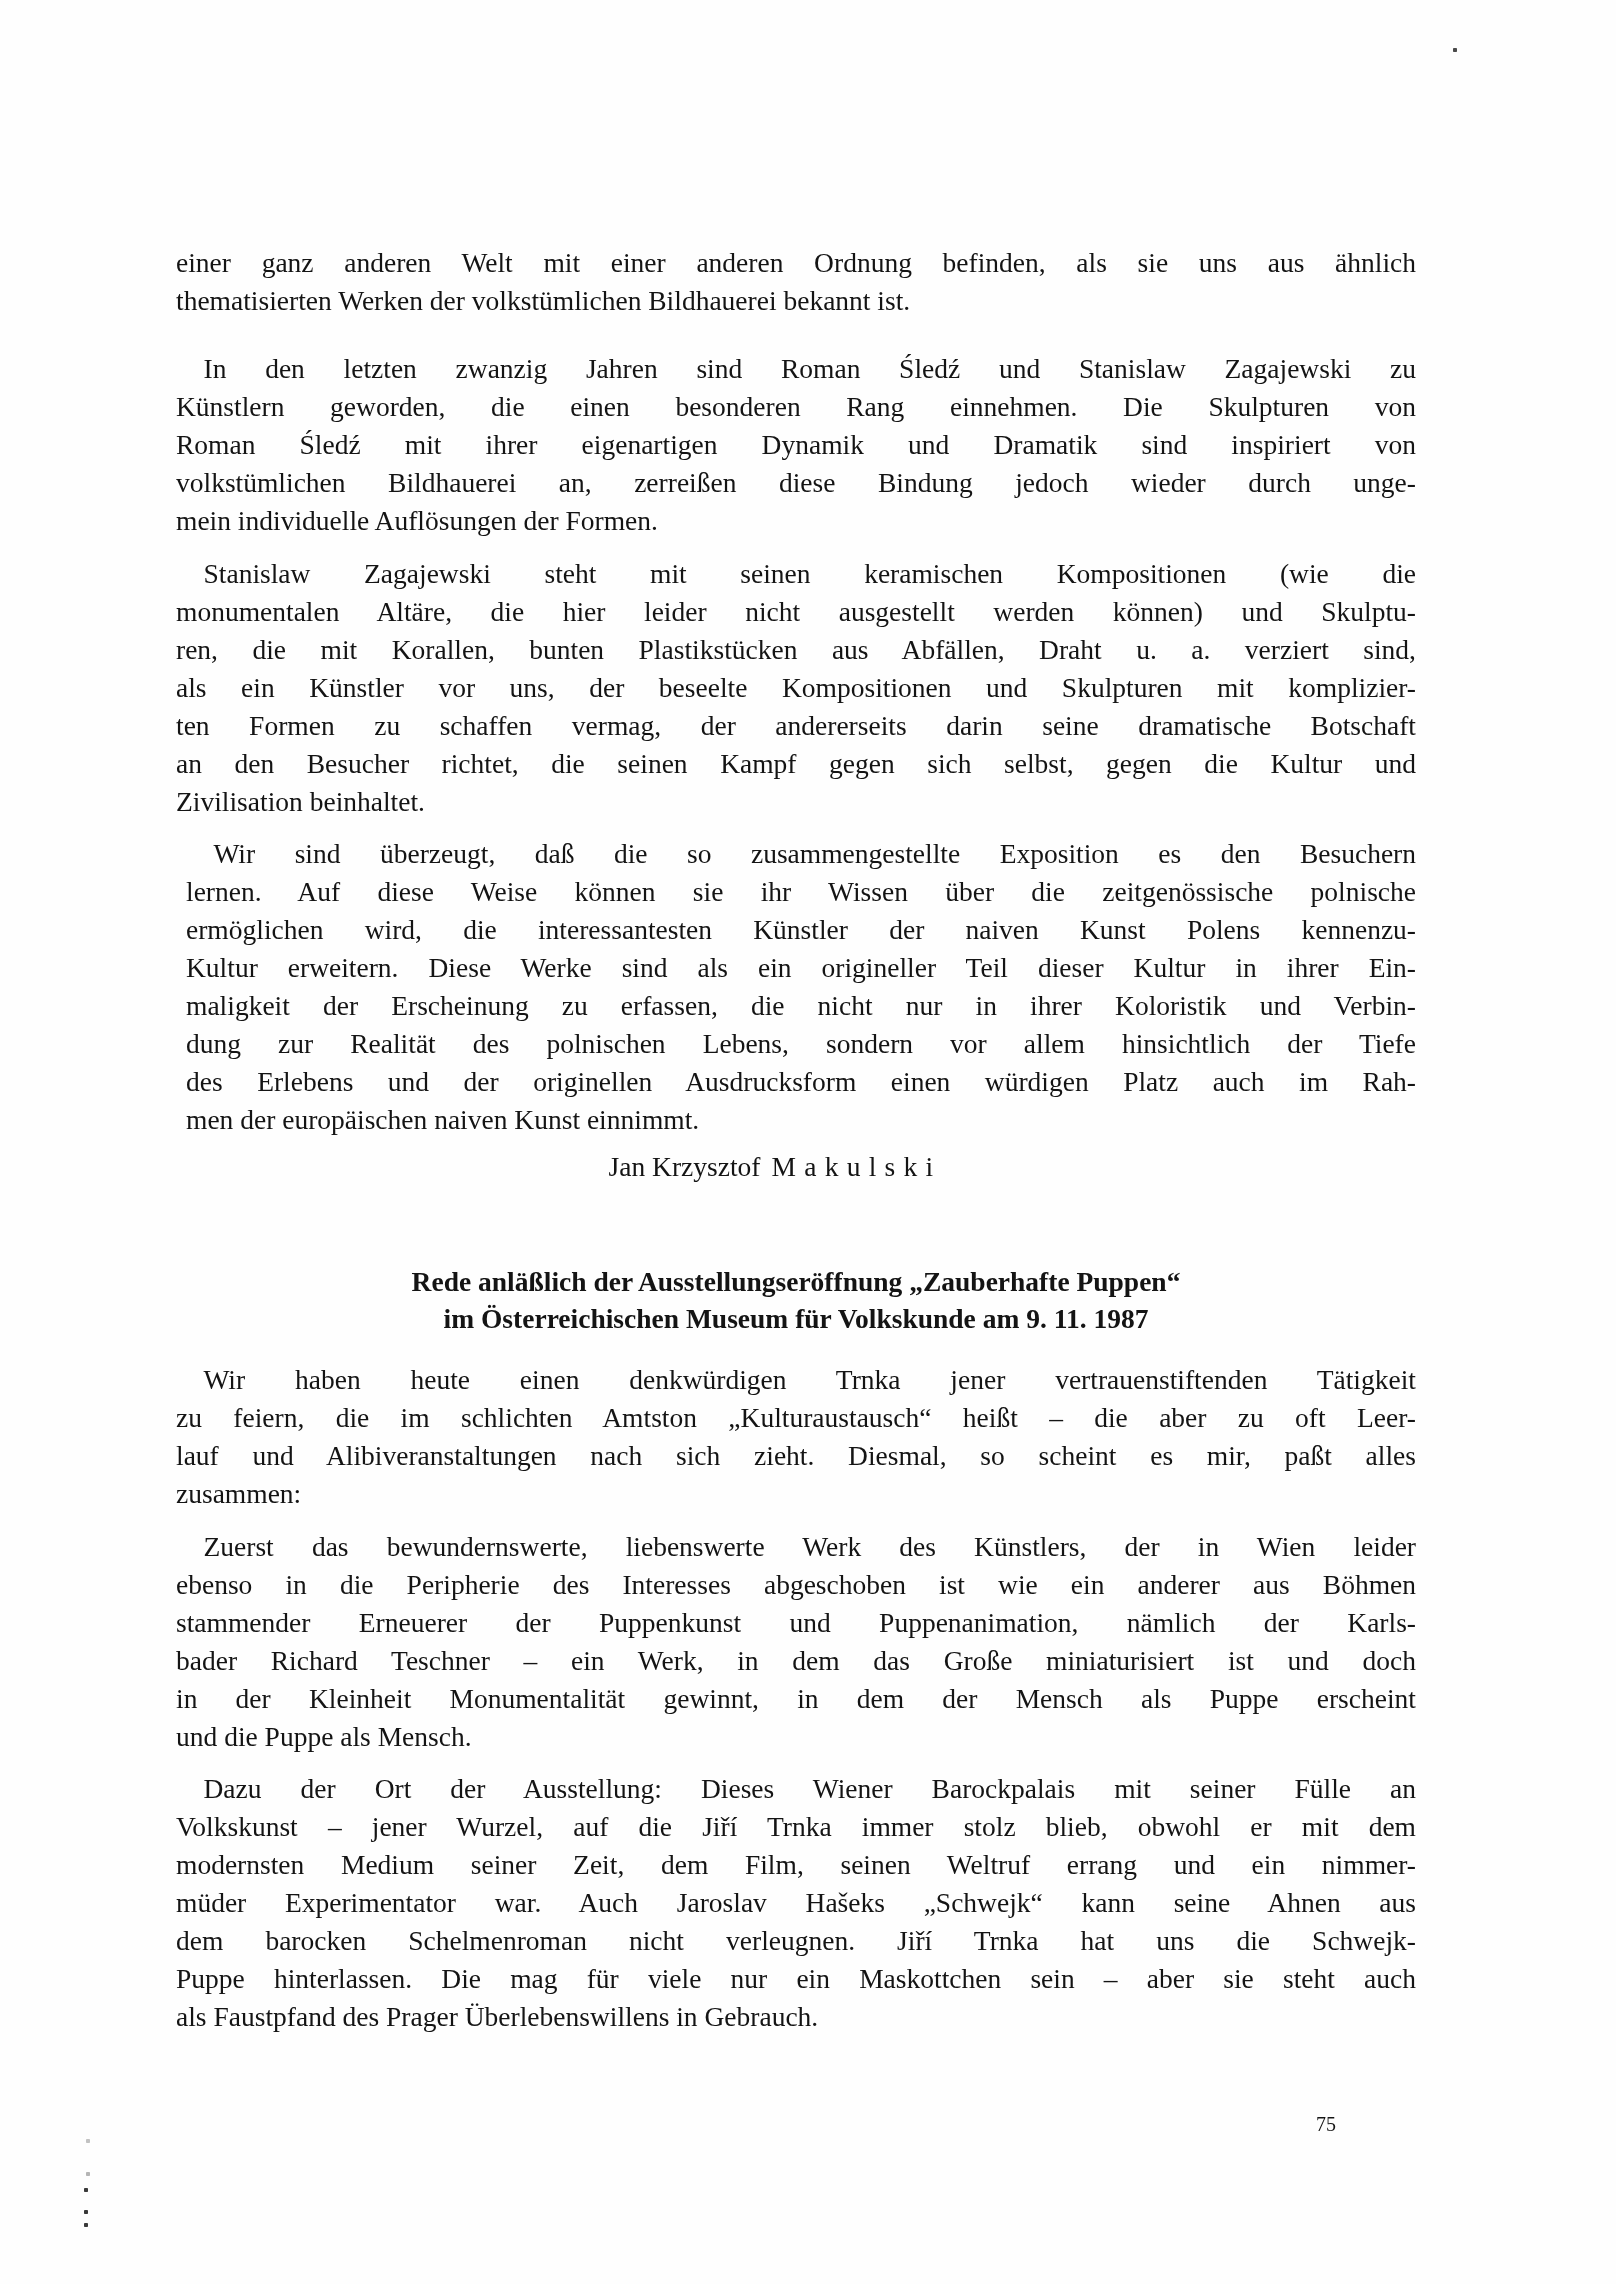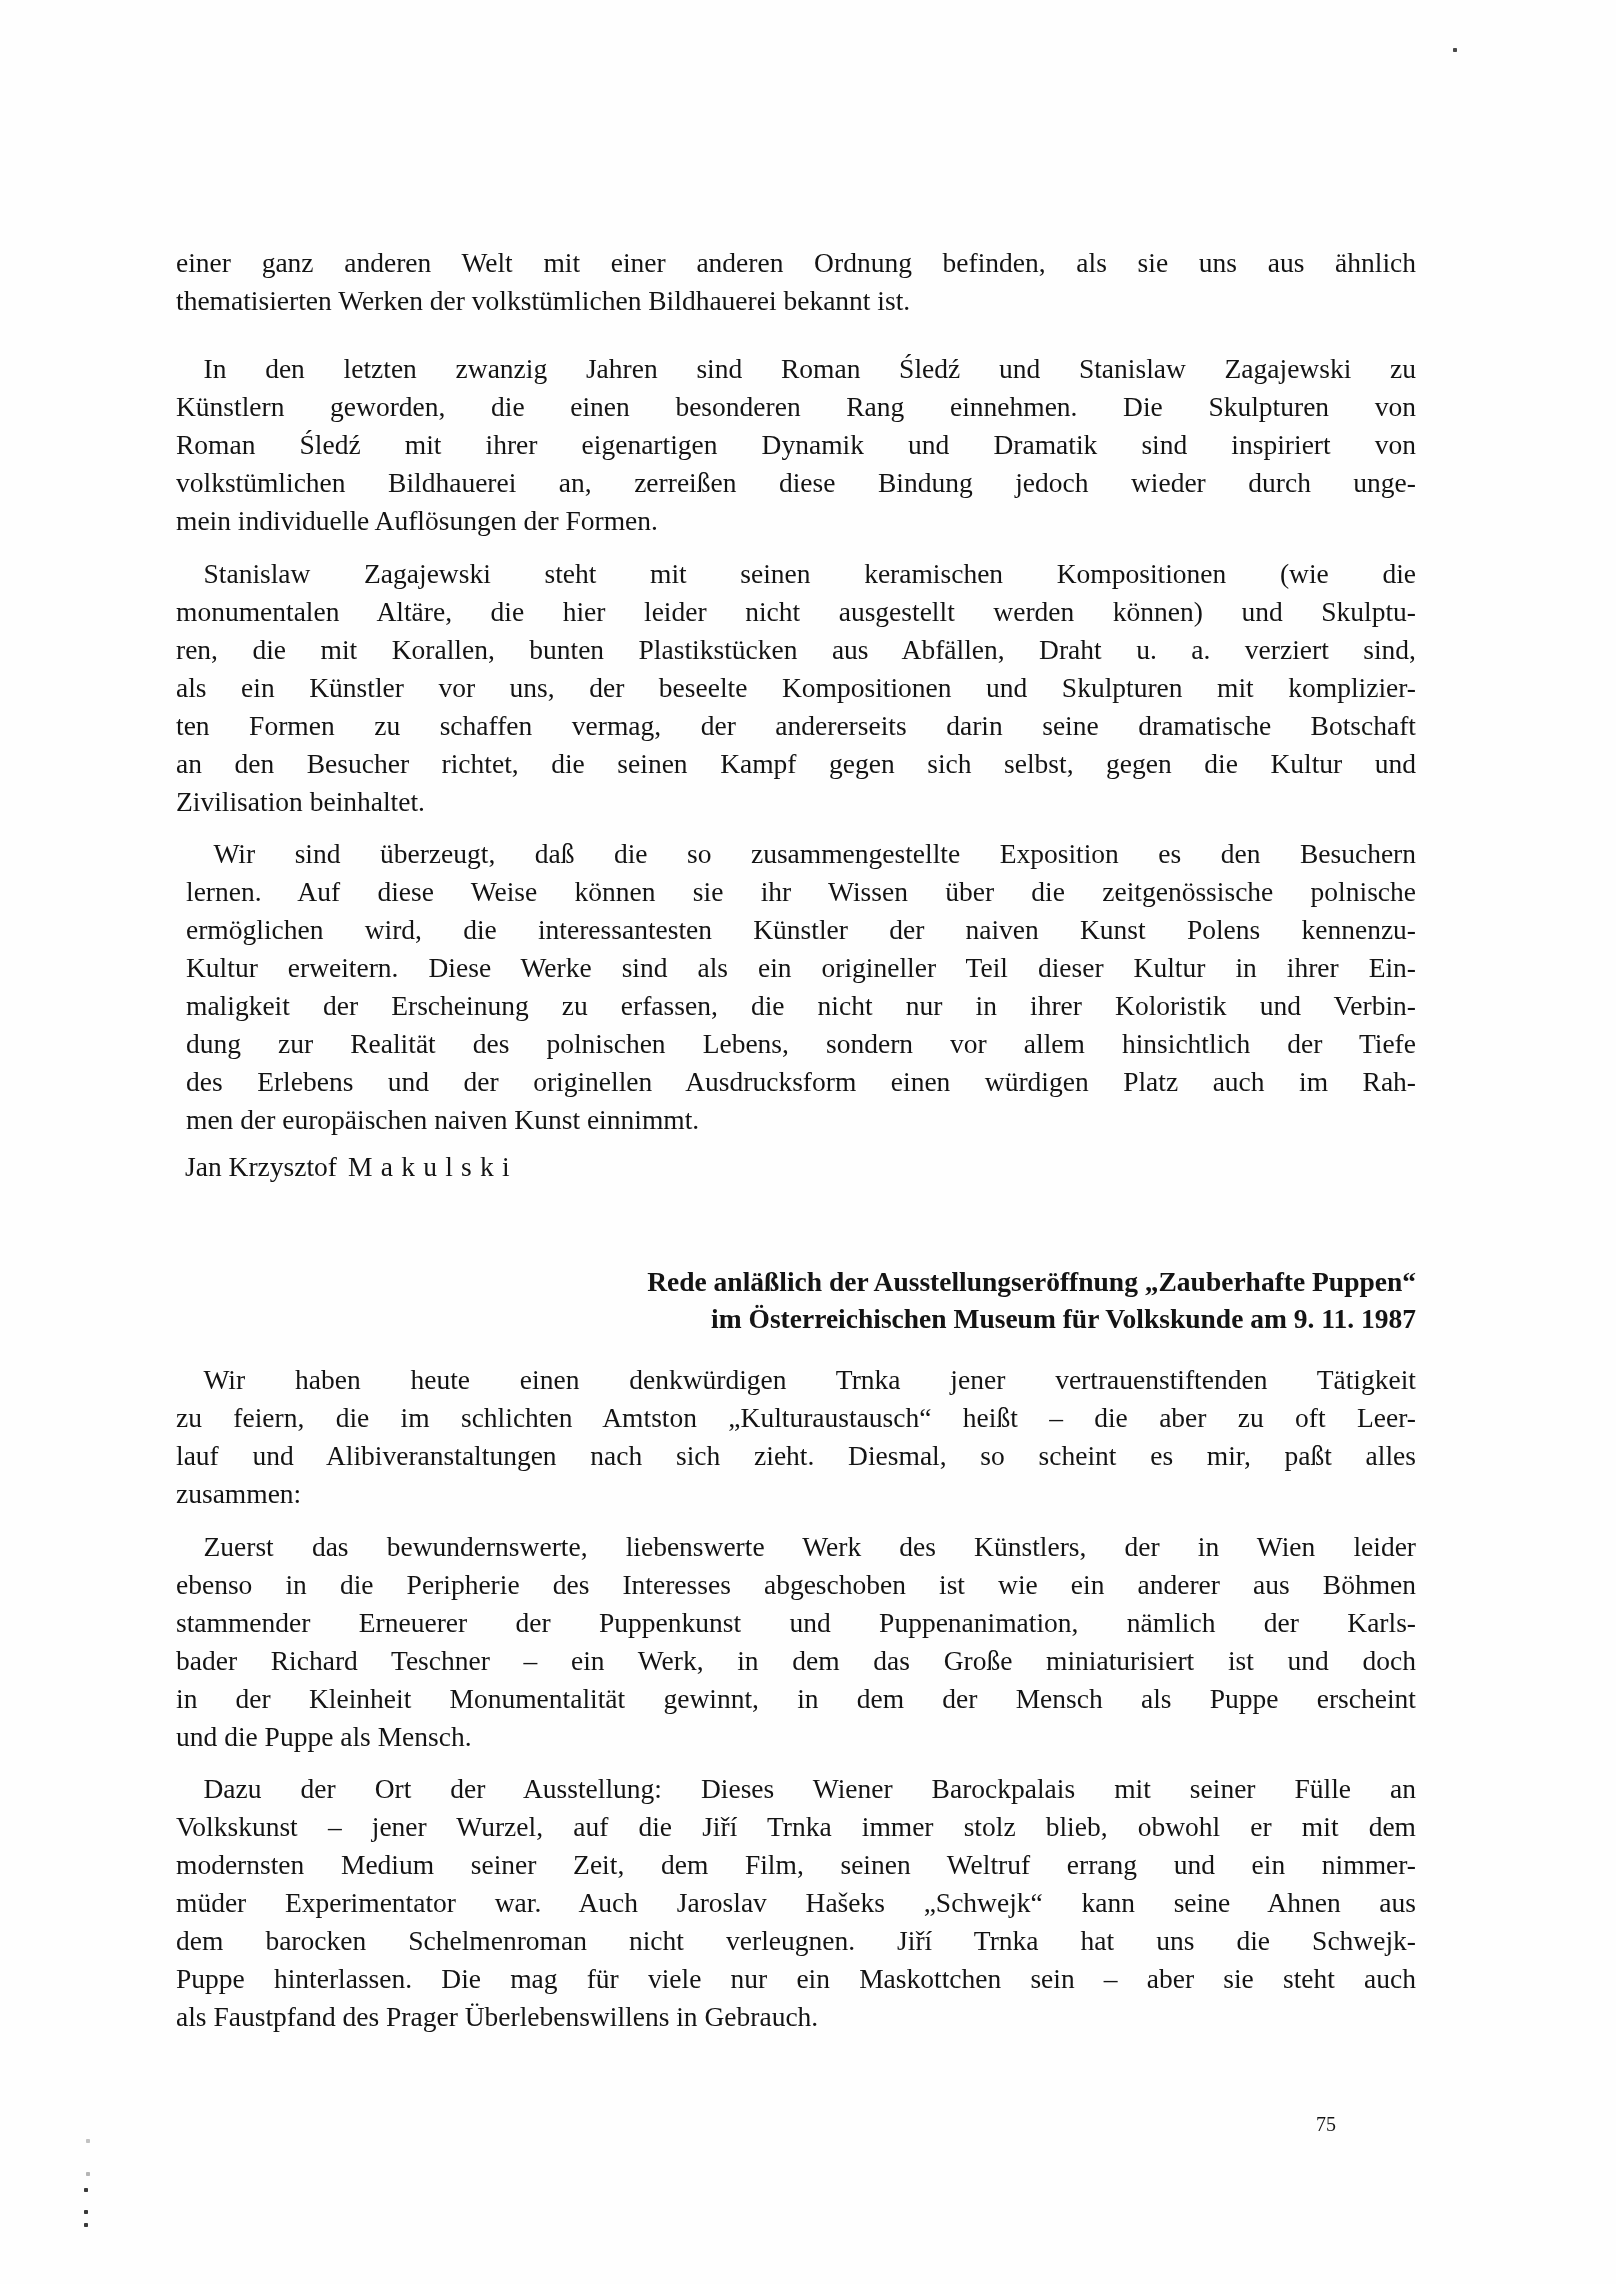--- a/index.html
+++ b/index.html
@@ -39,31 +39,31 @@
     text-indent: 0;
   }
   .para .line:last-child {
     text-align-last: left;
   }
   .para.gap-after-large { margin-bottom: 30px; }
   .para.gap-after-small { margin-bottom: 6.5px; margin-left: 10px; }
   .signature {
     font-size: 27.5px;
     line-height: 38px;
-    text-align: left;
+    text-align: center;
     padding-right: 42px;
     margin: 9px;
   }
   .signature .surname {
     letter-spacing: 0.30em;
     margin-left: 0.15em;
   }
   .heading {
     margin: 77px 0 24px 0;
-    text-align: right;
+    text-align: center;
     font-weight: bold;
     font-size: 27.5px;
     line-height: 37px;
   }
   .pageno {
     position: absolute;
     left: 1316px;
     top: 2106px;
     font-size: 20px;
     line-height: 37px;

